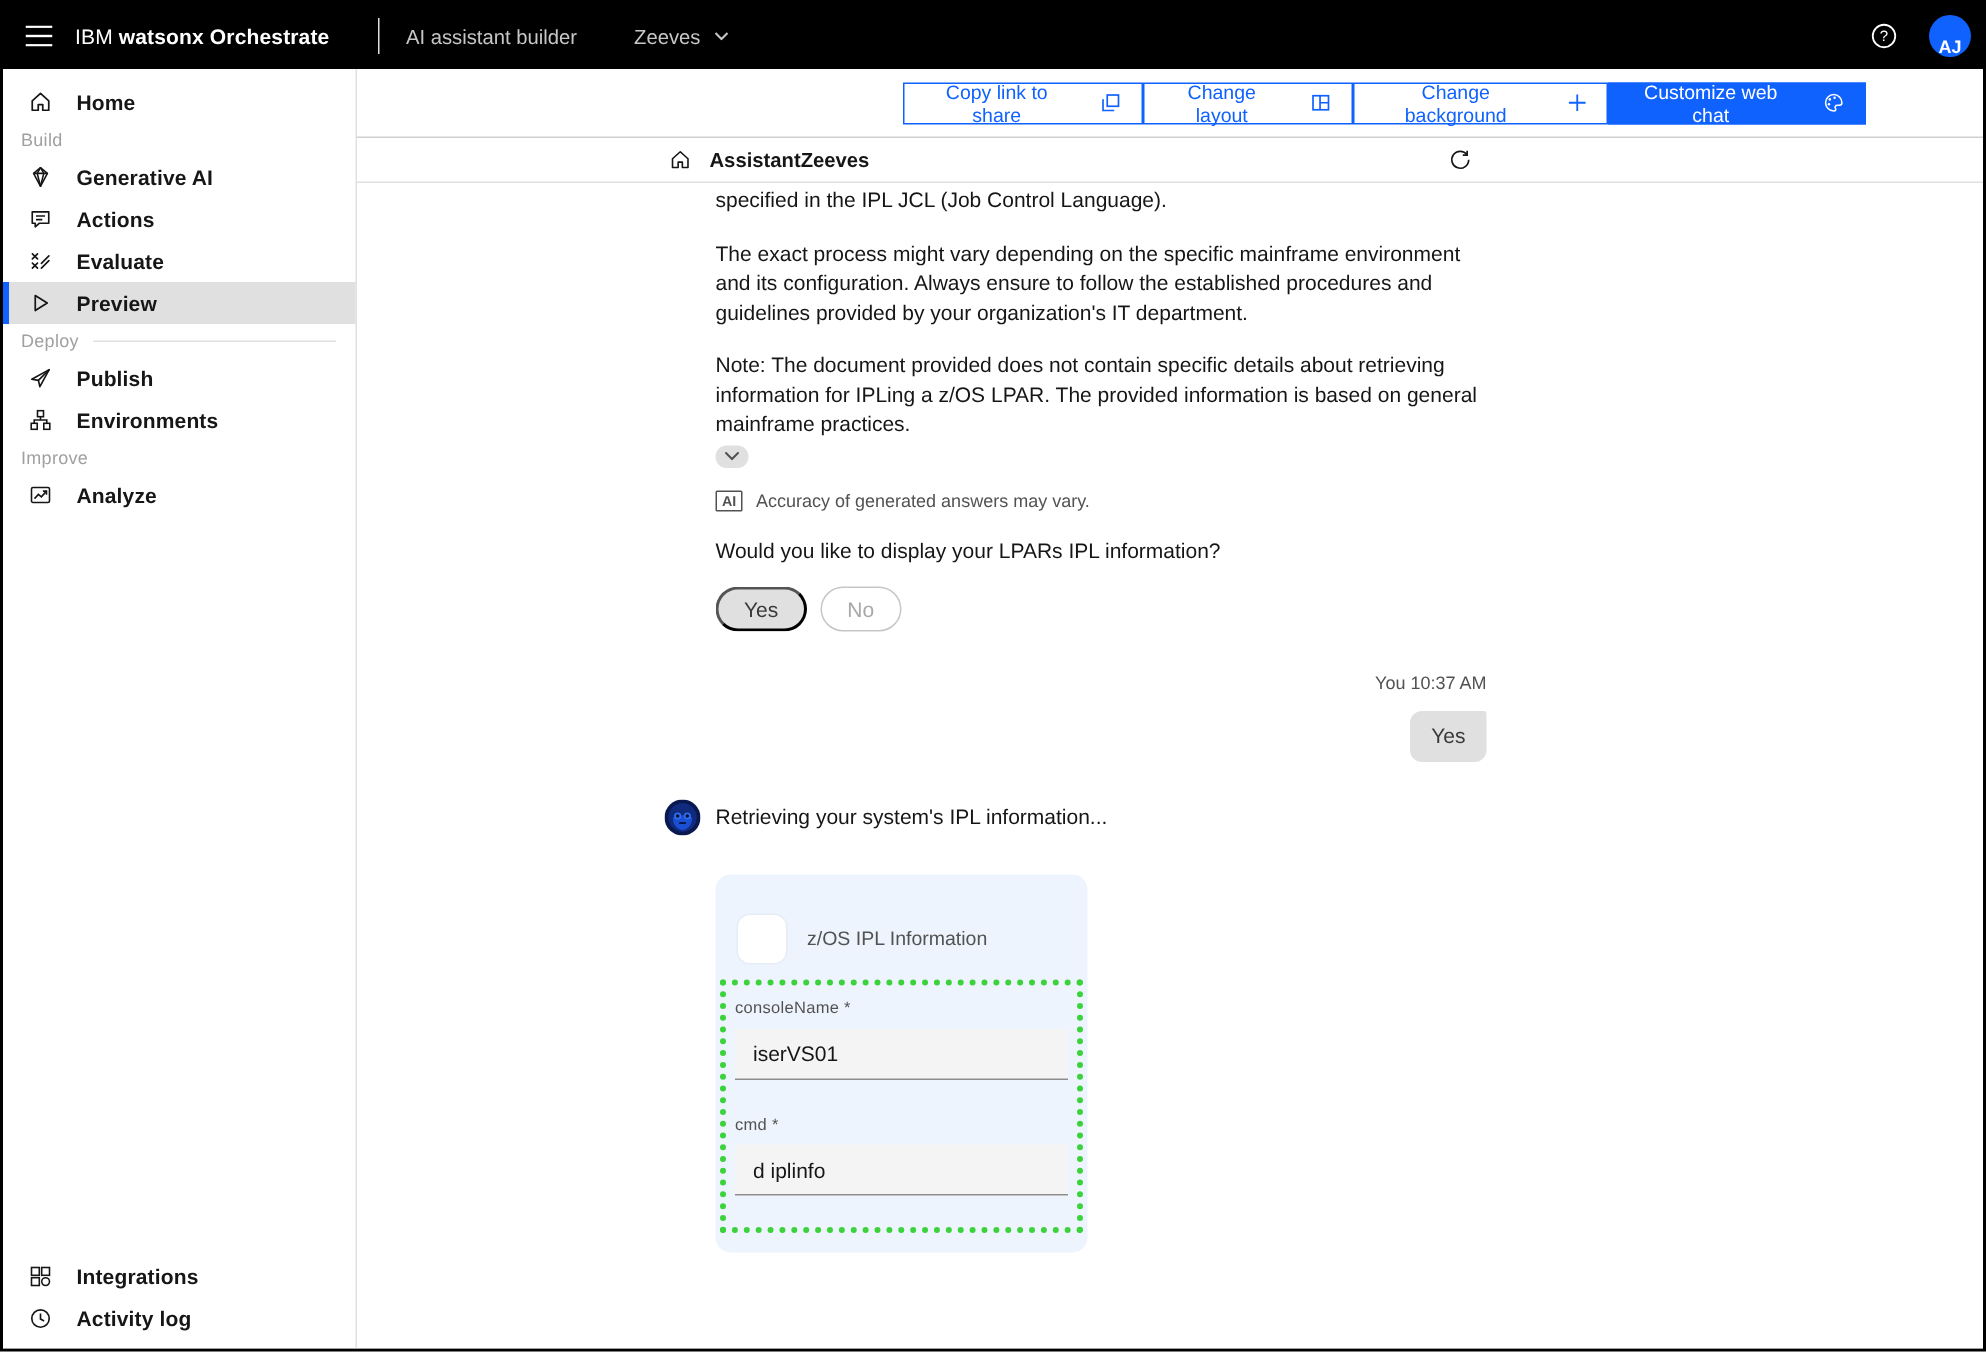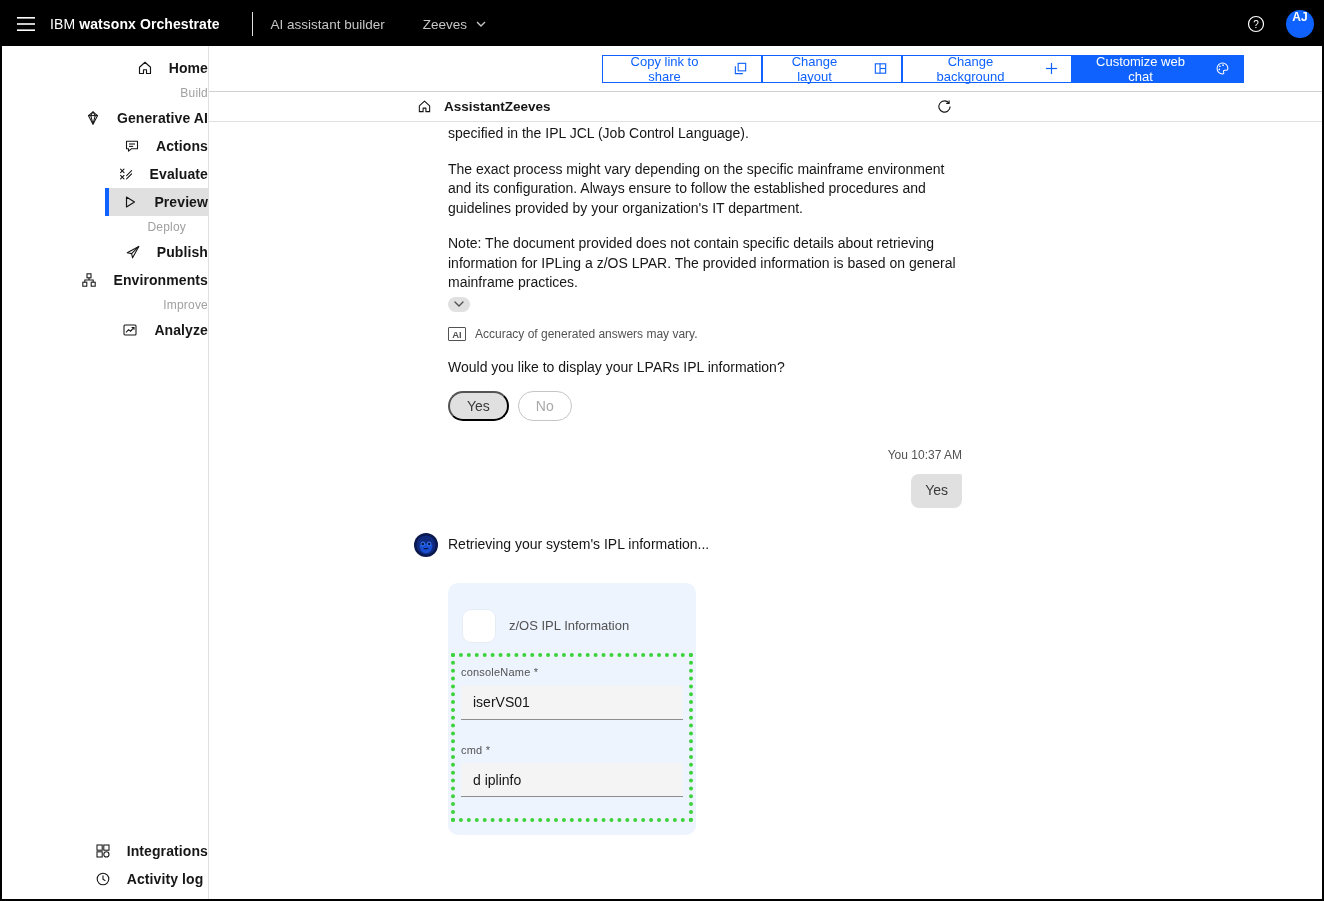--- a/index.html
+++ b/index.html
@@ -15,27 +15,27 @@
 
   
   .topbar { height:44px; background:#000; color:#fff; display:flex; align-items:center; flex-shrink:0; }
   .hamburger { width:48px; height:44px; display:flex; align-items:center; justify-content:center; cursor:pointer; }
   .brand { font-size:14px; color:#fff; letter-spacing:0.1px; margin-right:32px; white-space:nowrap; }
   .brand .bold { font-weight:700; }
   .topbar-divider { width:1px; height:24px; background:#e0e0e0; margin-right:18px; }
   .topnav-item { font-size:13.5px; color:#c6c6c6; margin-right:38px; cursor:pointer; white-space:nowrap; display:flex; align-items:center; gap:9px; }
   .topbar-spacer { flex:1; }
   .help-btn { width:32px; height:32px; display:flex; align-items:center; justify-content:center; cursor:pointer; margin-right:14px; }
-  .avatar { width:28px; height:28px; border-radius:50%; background:#0f62fe; color:#fff; font-size:12px; font-weight:600; display:flex; align-items:flex-start; justify-content:center; margin-right:8px; cursor:pointer; }
+  .avatar { width:28px; height:28px; border-radius:50%; background:#0f62fe; color:#fff; font-size:12px; font-weight:600; display:flex; align-items:flex-end; justify-content:center; margin-right:8px; cursor:pointer; }
 
   
   .main { flex:1; display:flex; min-height:0; }
 
   
-  .sidebar { width:207px; border-right:1px solid #e0e0e0; background:#fff; display:flex; flex-direction:column; padding-top:8px; flex-shrink:0;align-items:flex-end; }
+  .sidebar { width:236px; border-right:1px solid #e0e0e0; background:#fff; display:flex; flex-direction:column; padding-top:8px; flex-shrink:0; }
   .nav-item { height:28px; display:flex; align-items:center; padding-left:13px; border-left:4px solid transparent; cursor:pointer; }
   .nav-item .ico { width:16px; height:16px; display:flex; align-items:center; justify-content:center; color:#161616; flex-shrink:0; }
   .nav-item .lbl { font-size:14px; font-weight:600; color:#161616; margin-left:16px; letter-spacing:0.1px; }
   .nav-item.selected { background:#e0e0e0; border-left-color:#0f62fe; }
   .nav-section { height:22px; display:flex; align-items:center; padding-left:12px; }
   .nav-section .slbl { font-size:12px; color:#a0a0a0; letter-spacing:0.2px; }
   .nav-section .rule { flex:1; height:1px; background:#e0e0e0; margin:0 13px 0 9px; }
   .sidebar-bottom { margin-top:auto; padding-bottom:6px; }
 
   

